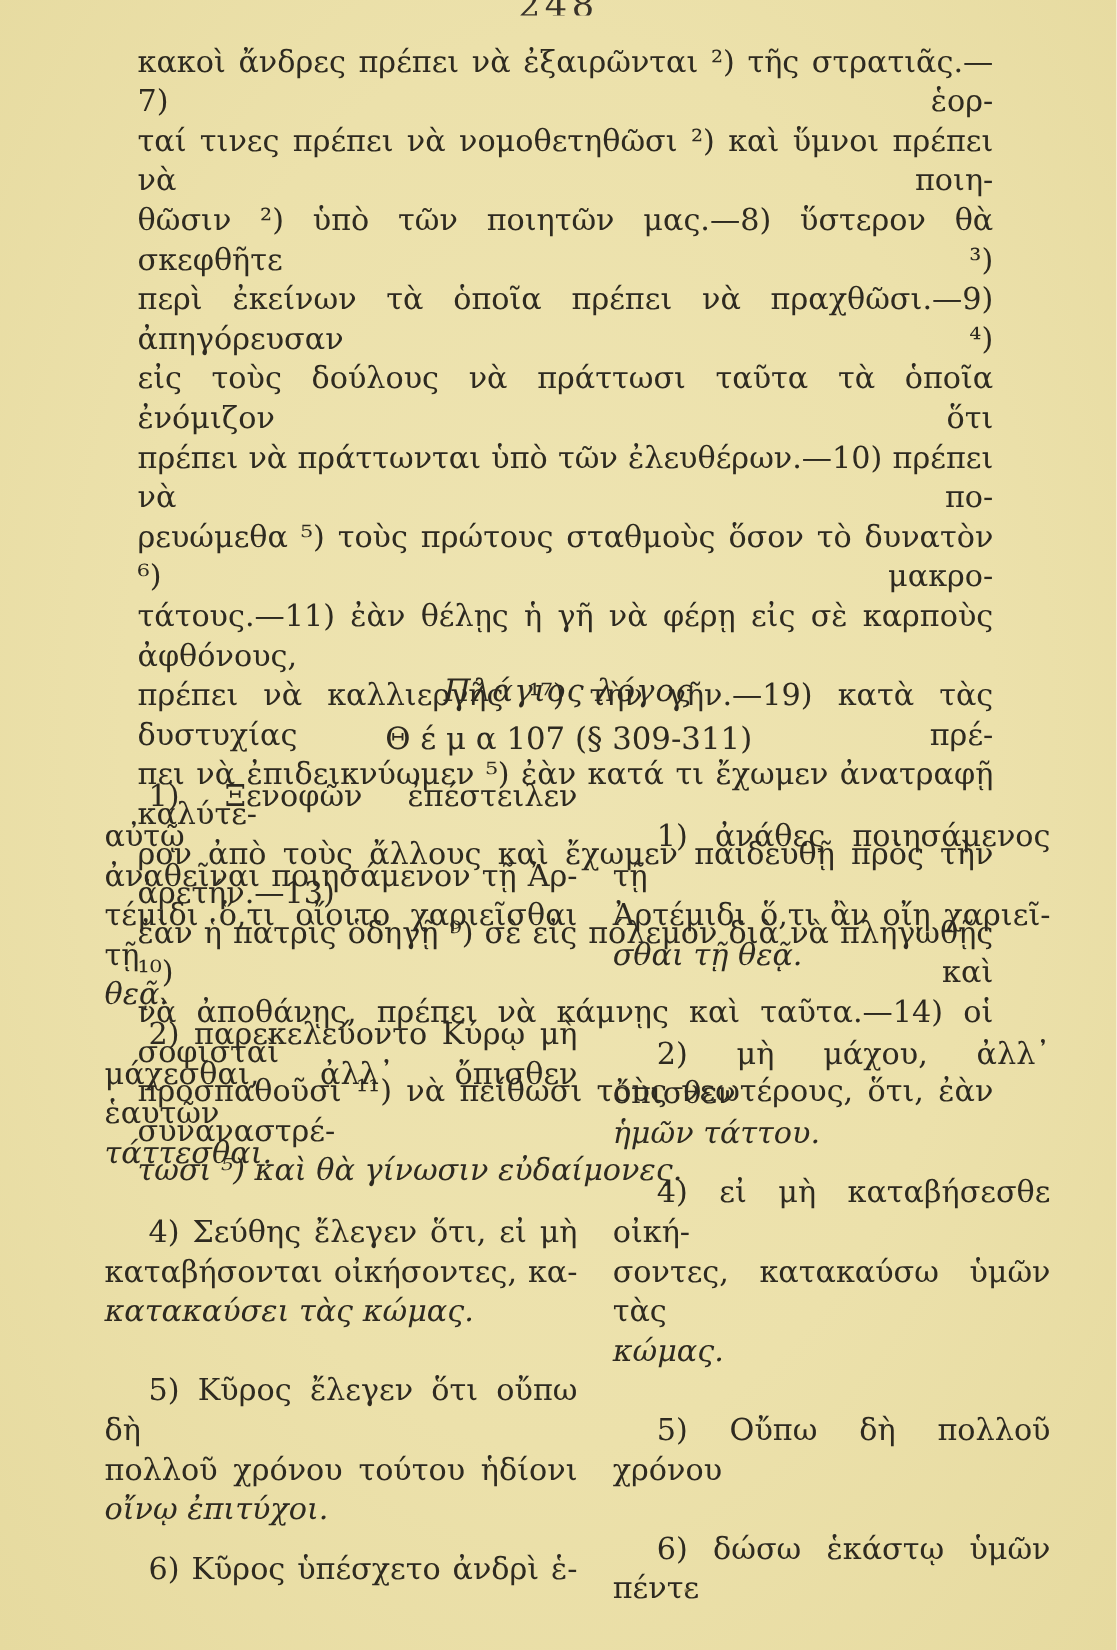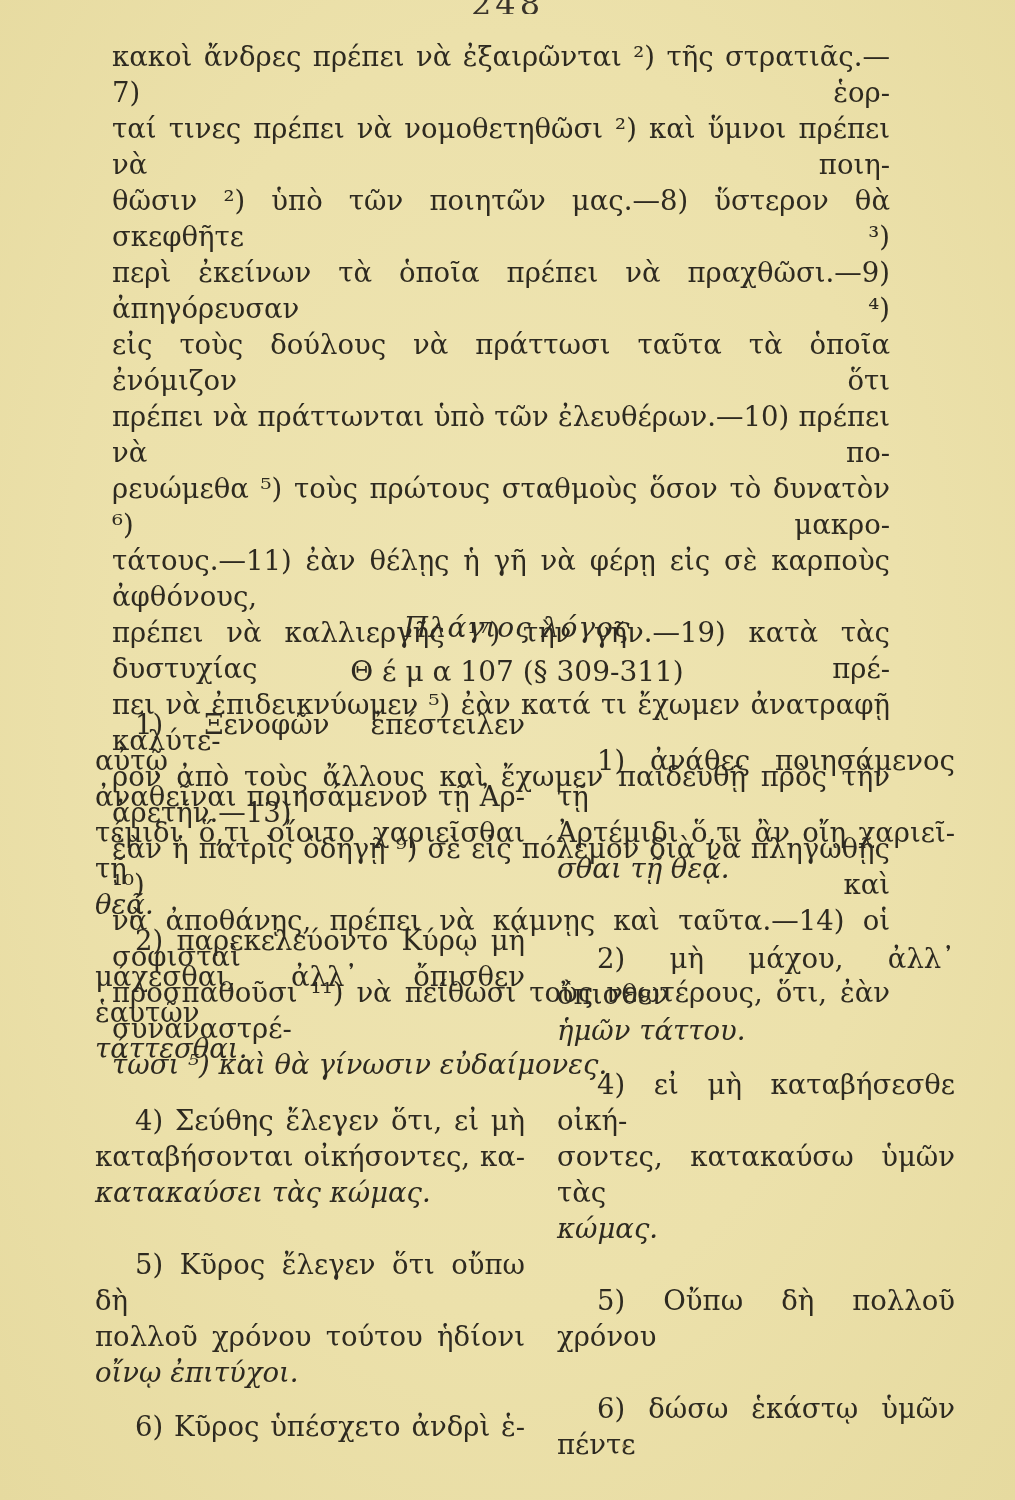--- a/index.html
+++ b/index.html
@@ -31,21 +31,21 @@
     margin-top: -20px;
     letter-spacing: 4px;
     color: #39332a;
   }
   .block {
     position: absolute;
     font-size: 27.5px;
     line-height: 36px;
   }
   #para {
-    left: 112px;
+    left: 125px;
     top: 38px;
     width: 778px;
   }
   .tline {
     text-align: justify;
     text-align-last: justify;
     white-space: normal;
   }
   .tline.last {
     text-align-last: left;

